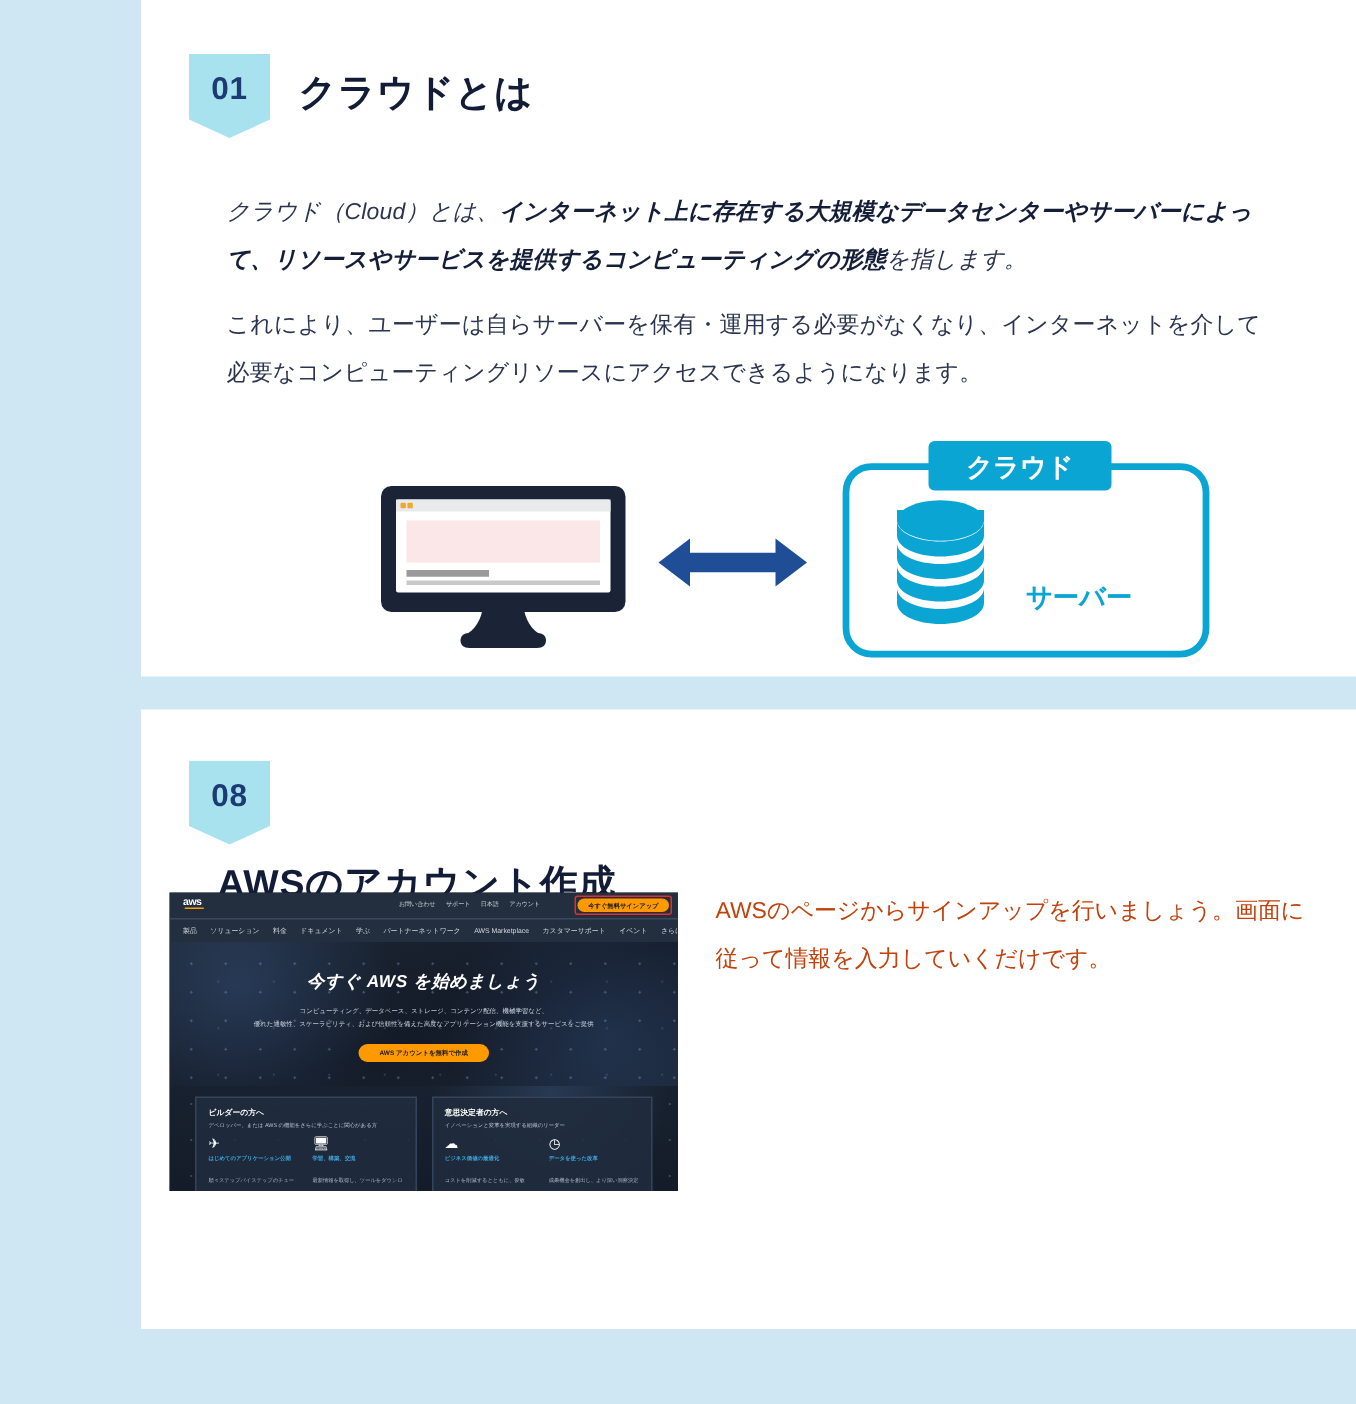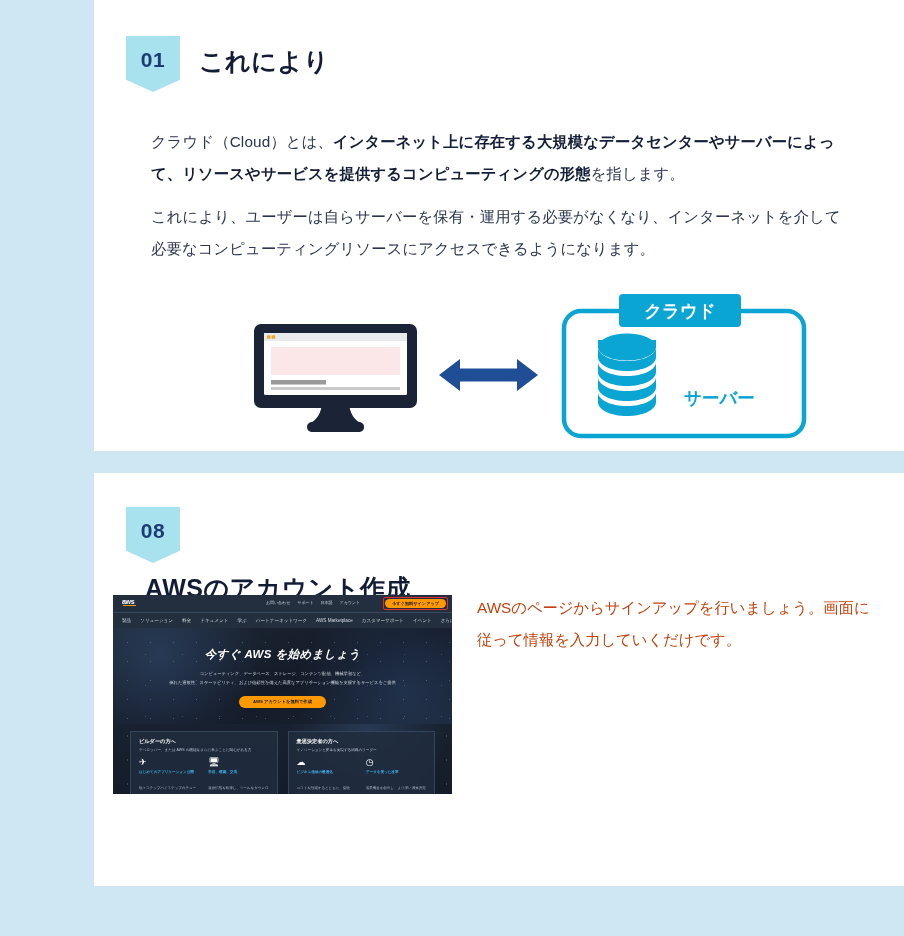--- a/index.html
+++ b/index.html
@@ -229,24 +229,24 @@
 </style>
 </head>
 <body>
 
 <div class="page">
 
   <div class="card" id="card-cloud">
 
     <div class="sec-head" style="left:32px; top:36px;">
       <div class="badge">01</div>
-      <div class="sec-title">これにより</div>
-    </div>
-
-    <div class="para" style="left:57px; top:126px; width:703px;">
+      <div class="sec-title">クラウドとは</div>
+    </div>
+
+    <div class="para" style="left:57px; top:126px; width:703px;font-style:italic;">
       <span>クラウド（Cloud）とは、</span><b>インターネット上に存在する大規模なデータセンターやサーバーによって、リソースやサービスを提供するコンピューティングの形態</b><span>を指します。</span>
     </div>
 
     <div class="para" style="left:57px; top:201px; width:703px;">これにより、ユーザーは自らサーバーを保有・運用する必要がなくなり、インターネットを介して必要なコンピューティングリソースにアクセスできるようになります。</div>
 
     <svg id="diagram" width="858" height="451" viewBox="0 0 858 451">
 
       <g>
 
         <path d="M 219 432 L 264 432 C 268 432 270 430 270 427 C 270 424 268 422 264 422 L 219 422 C 215 422 213 424 213 427 C 213 430 215 432 219 432 Z" fill="#1b2437"></path>

